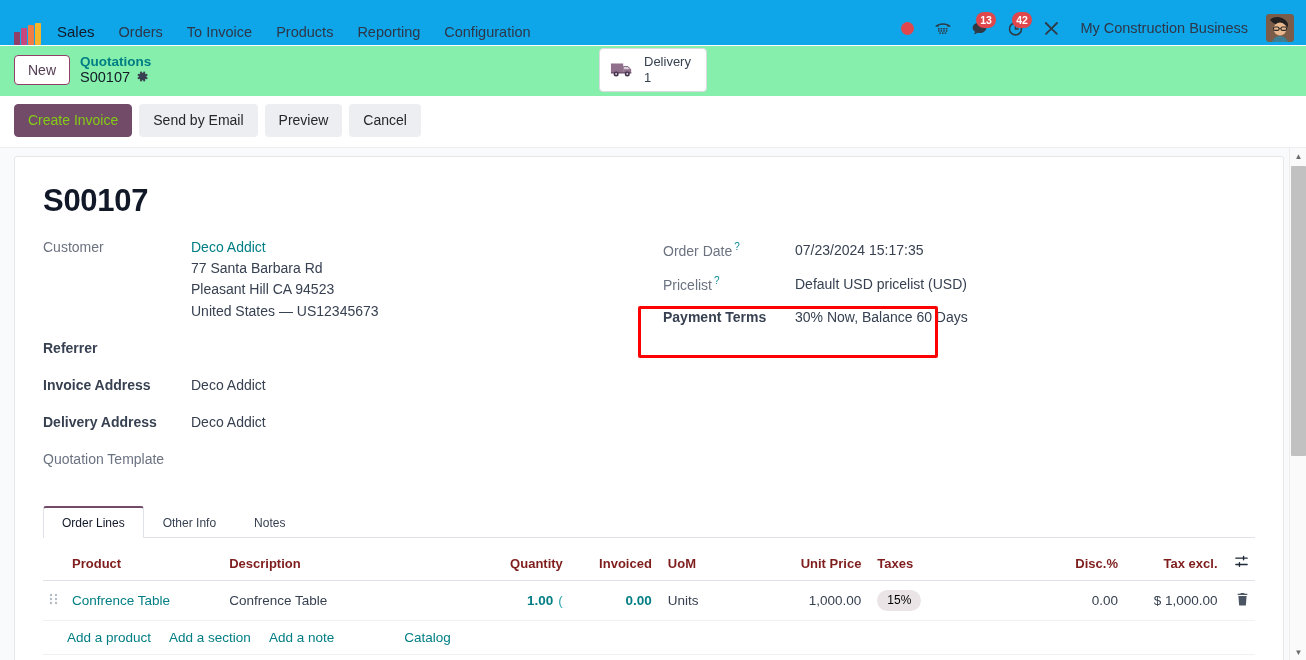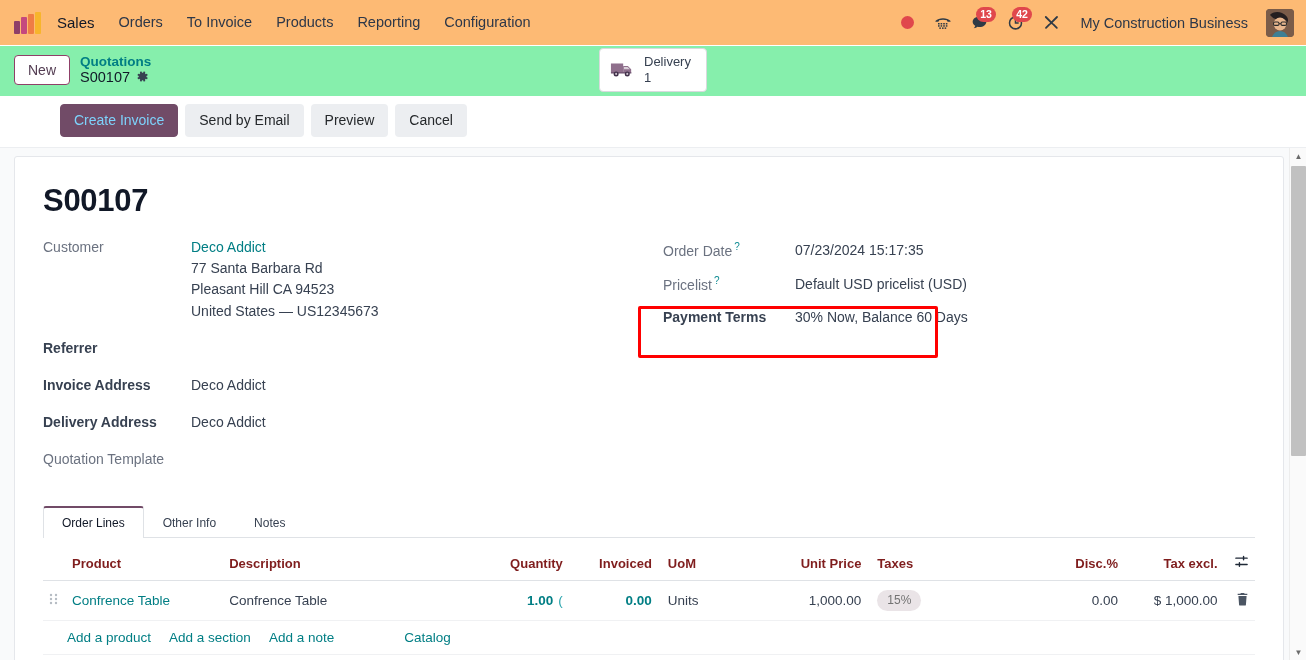--- a/index.html
+++ b/index.html
@@ -10,22 +10,22 @@
     background: #ffffff;
     font-family: "Liberation Sans", sans-serif;
     color: #374151;
     -webkit-font-smoothing: antialiased;
   }
   .app { width: 1306px; height: 660px; position: relative; background: #fff; display: flex; flex-direction: column; }
 
   
   .navbar {
     height: 46px; min-height: 46px;
-    background: #fdba74;
-    display: flex; align-items: center;
+    background: #0ea5e9;
+    display: flex; align-items: flex-end;
     padding: 0 12px 0 14px;
     border-bottom: 1px solid #ffffff;
     position: relative; z-index: 5;
   }
   .brand-logo { display: flex; align-items: flex-end; gap: 1px; height: 22px; margin-right: 12px; }
   .brand-logo i { display: block; width: 6px; border-radius: 1px; }
   .bar-a { height: 13px; background: #8f3f68; }
   .bar-b { height: 17px; background: #c5487e; }
   .bar-c { height: 20px; background: #ef7d45; }
   .bar-d { height: 22px; background: #f7b52c; }
@@ -105,21 +105,21 @@
   .status-row {
     background: #ffffff; display: flex; align-items: center;
     padding: 8px 24px 10px 14px; border-bottom: 1px solid #eceef1;
   }
   .act-btns { display: flex; gap: 7px; }
   .btn {
     border-radius: 4px; font-size: 14px; padding: 7px 13px;
     cursor: pointer; border: 1px solid transparent; line-height: 1.2;
     white-space: nowrap;
   }
-  .btn-primary { background: #714b67; color: #7dd3fc; border-color: #714b67; margin-left: 46px; }
+  .btn-primary { background: #714b67; color: #84cc16; border-color: #714b67; }
   .btn-secondary { background: #eceef1; color: #25282b; }
 
   .statusbar { margin-left: auto; display: flex; align-items: stretch; height: 32px; }
   .stage {
     background: #eceef1; color: #8a8f98; font-size: 13.5px;
     display: flex; align-items: center; padding: 0 16px 0 22px;
     position: relative; cursor: pointer; white-space: nowrap;
   }
   .stage:first-child { border-radius: 4px 0 0 4px; padding-left: 16px; }
   .stage::after {
@@ -205,21 +205,21 @@
     border-bottom: 1px solid #f0f1f3; vertical-align: middle;
   }
   .th-l { text-align: left; } .th-r { text-align: right; }
   .col-drag { width: 22px; }
   .drag-handle { color: #b6bcc3; font-size: 12px; cursor: grab; letter-spacing: 0px; line-height: 1; }
   .cell-num { text-align: right; white-space: nowrap; }
   .qty-val { color: #017e84; font-weight: 700; }
   .qty-extra { color: #2aa4ad; font-weight: 400; margin-left: 5px; }
   .inv-val { color: #017e84; font-weight: 700; }
   .tax-pill {
-    display: inline-block; background: #eae4e7; color: #737373;
+    display: inline-block; background: #eae4e7; color: #000000;
     font-size: 12px; padding: 3px 10px; border-radius: 11px; line-height: 1.25;
   }
   .prod-link { color: #017e84; cursor: pointer; }
   .trash { color: #4b5563; cursor: pointer; font-size: 13px; }
   .optcols { cursor: pointer; color: #1f2937; display: inline-flex; }
 
   .add-row td { border-bottom: none; padding-top: 11px; }
   .add-links { display: flex; gap: 18px; align-items: center; padding-left: 18px; }
   .add-link { color: #017e84; font-size: 13.5px; cursor: pointer; }
   .add-gap { width: 34px; }

